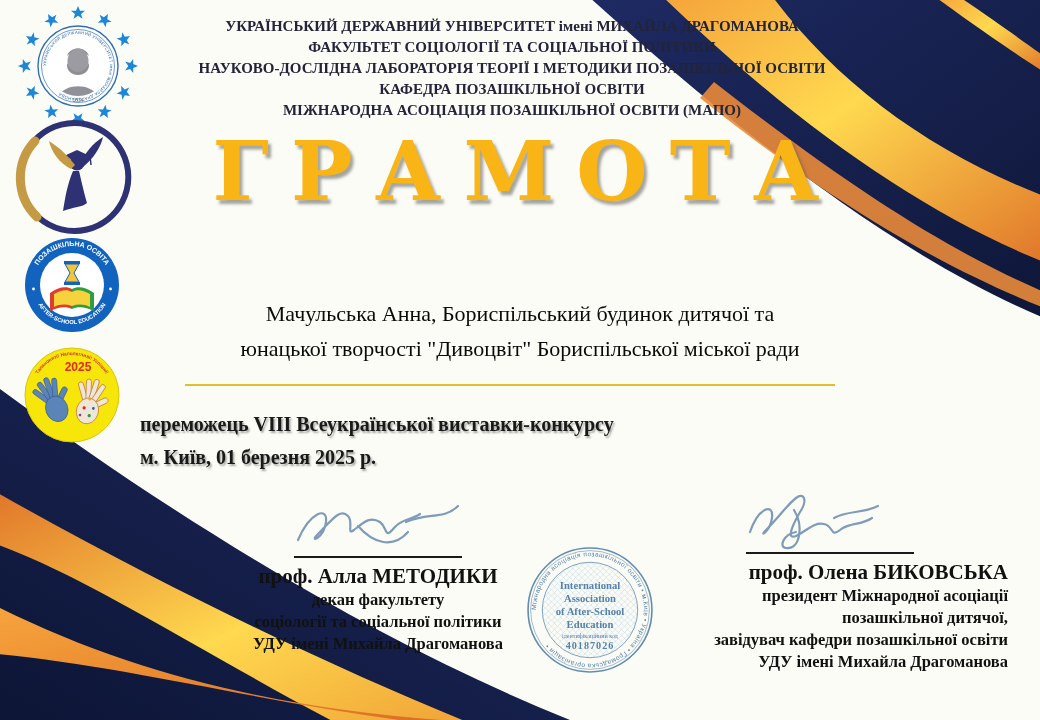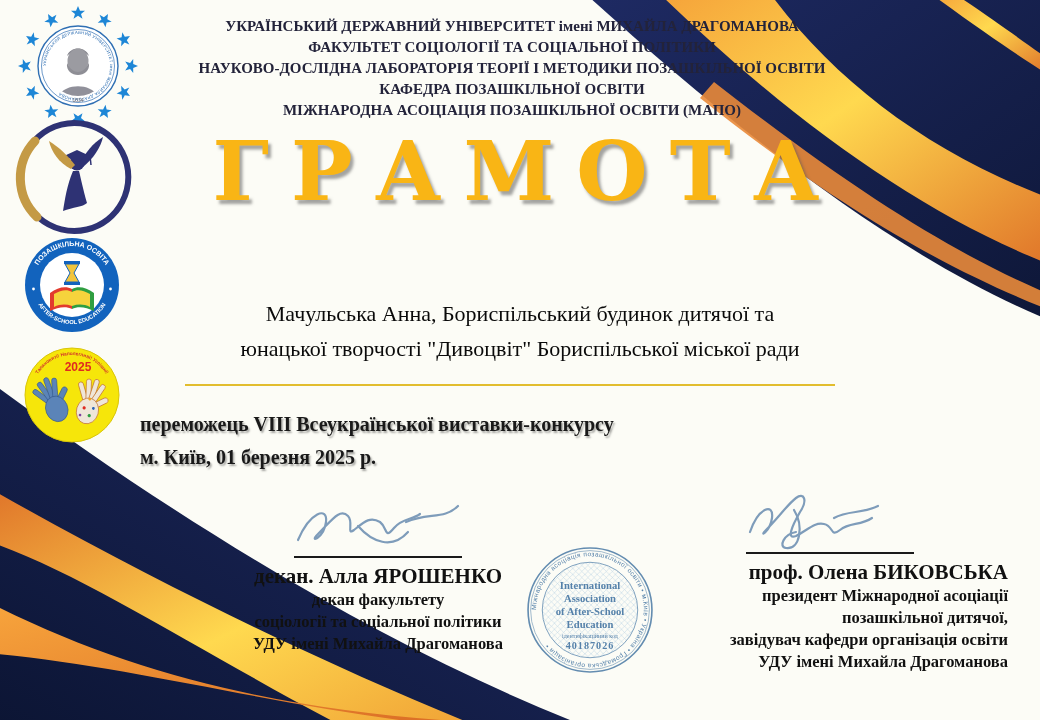--- a/index.html
+++ b/index.html
@@ -228,21 +228,21 @@
 
   <svg class="sig-scribble" style="left:288px;top:492px" width="180" height="70" viewBox="0 0 180 70">
     <g fill="none" stroke="#7e9cba" stroke-width="2.2" stroke-linecap="round">
       <path d="M 10,48 C 22,20 40,14 38,30 C 36,46 20,52 30,42 C 44,28 52,16 60,24 C 66,30 58,44 66,38 C 76,30 82,24 92,30 C 100,36 96,48 106,36 C 114,26 124,28 132,22"></path>
       <path d="M 70,34 C 84,50 104,58 120,40"></path>
       <path d="M 118,30 C 140,20 156,28 170,14"></path>
     </g>
   </svg>
   <div class="sig-block left">
     <div class="sig-line"></div>
-    <div class="sig-name">декан. Алла ЯРОШЕНКО</div>
+    <div class="sig-name">проф. Алла МЕТОДИКИ</div>
     <div class="sig-title">декан факультету</div>
     <div class="sig-title">соціології та соціальної політики</div>
     <div class="sig-title">УДУ імені Михайла Драгоманова</div>
   </div>
 
   <svg class="stamp" viewBox="0 0 130 130">
     <defs>
       <pattern id="guill" width="6" height="6" patternUnits="userSpaceOnUse">
         <path d="M0,0 L6,6 M6,0 L0,6" stroke="#b9d2e4" stroke-width="0.5" fill="none"></path>
       </pattern>
@@ -271,17 +271,17 @@
       <path d="M 12,44 C 20,20 36,14 34,30 C 32,44 20,50 28,42 C 40,30 50,16 58,10 C 66,4 70,12 62,24 C 54,38 48,52 58,48 C 70,42 76,34 86,36 C 96,38 92,50 102,42 C 112,34 122,38 134,30"></path>
       <path d="M 56,22 C 66,38 62,62 48,60 C 40,59 46,46 58,44"></path>
       <path d="M 96,30 C 110,22 124,26 140,18"></path>
     </g>
   </svg>
   <div class="sig-block right">
     <div class="sig-line"></div>
     <div class="sig-name">проф. Олена БИКОВСЬКА</div>
     <div class="sig-title">президент Міжнародної асоціації</div>
     <div class="sig-title">позашкільної дитячої,</div>
-    <div class="sig-title">завідувач кафедри організація освіти</div>
+    <div class="sig-title">завідувач кафедри позашкільної освіти</div>
     <div class="sig-title">УДУ імені Михайла Драгоманова</div>
   </div>
 
 </div>
 
 </body></html>

